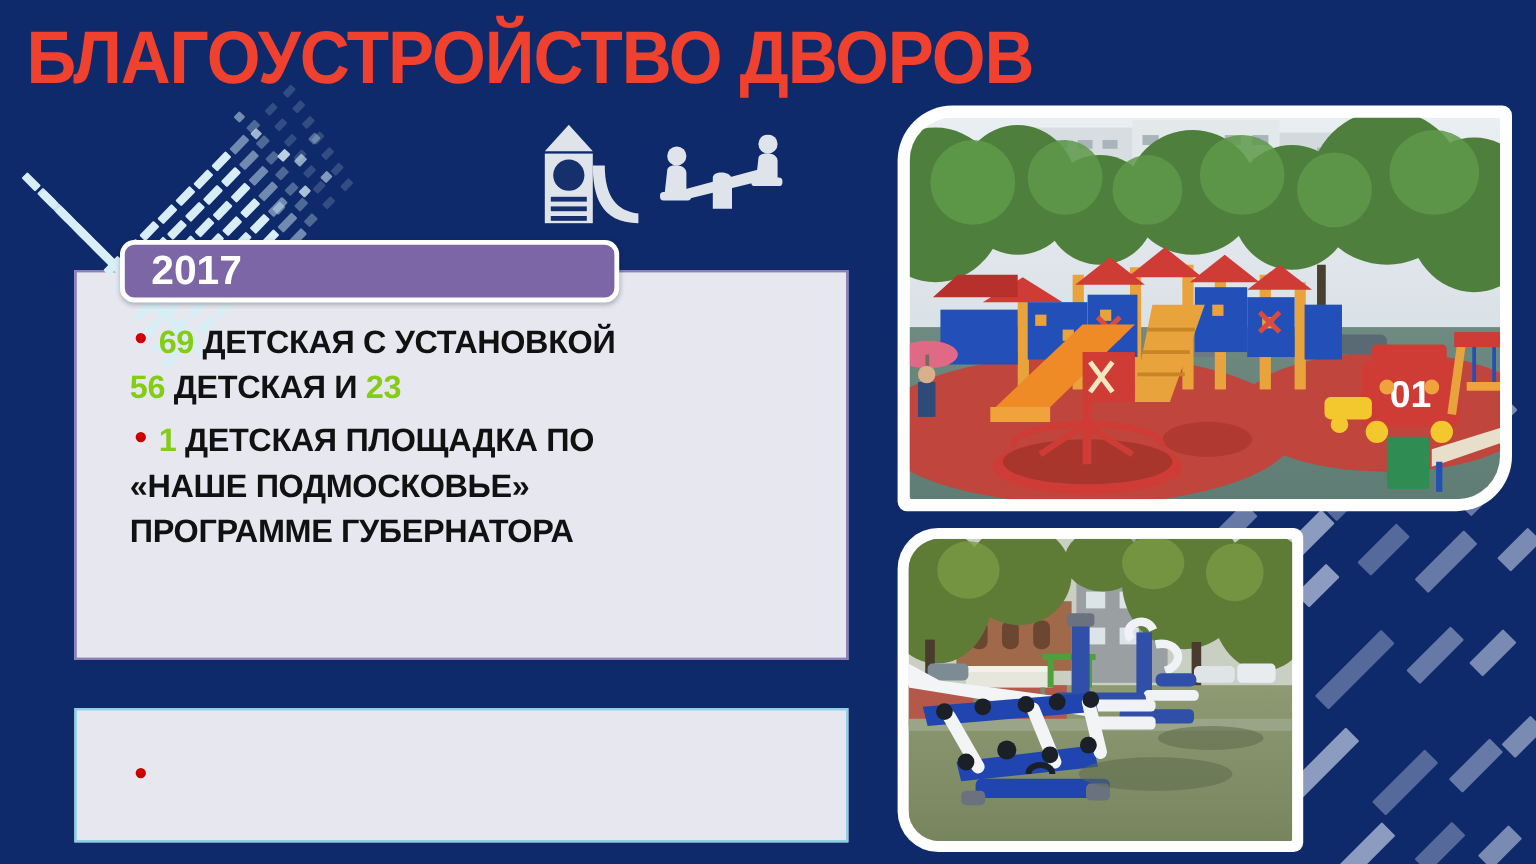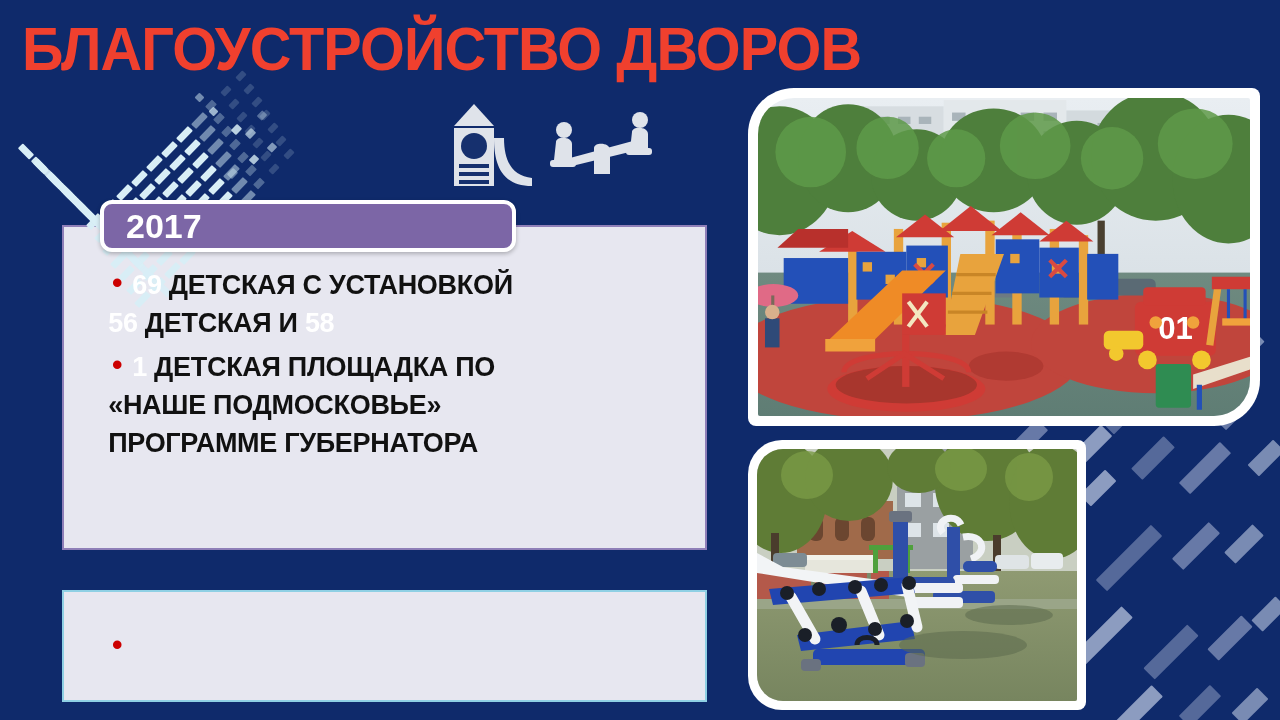--- a/index.html
+++ b/index.html
@@ -45,21 +45,21 @@
   .bul{
     display:flex;align-items:flex-start;
     font-size:27px;line-height:38px;font-weight:bold;color:#111111;
     letter-spacing:-0.3px;
   }
   .bul .dot{
     color:#cc0000;font-size:30px;line-height:34px;
     margin-right:10px;flex:0 0 auto;
   }
   .bul .txt{display:block;}
-  .num{color:#ffffff;}
+  .num{color:#84cc16;}
 
   
   .photo-frame{position:absolute;background:#ffffff;overflow:hidden;z-index:5;}
   .photo-top{left:748px;top:88px;width:512px;height:338px;
     border-radius:46px 8px 46px 8px;padding:10px;box-sizing:border-box;}
   .photo-bot{left:748px;top:440px;width:338px;height:270px;
     border-radius:34px 8px 8px 34px;padding:9px;box-sizing:border-box;}
   .photo-inner{width:100%;height:100%;position:relative;overflow:hidden;}
   .photo-top .photo-inner{border-radius:36px 2px 36px 2px;}
   .photo-bot .photo-inner{border-radius:26px 2px 2px 26px;}
@@ -244,21 +244,21 @@
 
   <div class="panel panel-2017"></div>
   <div class="chip chip-2017">
     <span>2017</span>
   </div>
   <div class="bullets" id="bullets-2017" style="left:112px;top:266px;width:560px;">
       <div class="bul" style="margin-bottom: 6px;">
         <span class="dot">•</span>
         <span class="txt">
           <div><span class="num">69</span><span> ДЕТСКАЯ С УСТАНОВКОЙ</span></div>
-          <div style="margin-left: -24px;"><span class="num">56</span><span> ДЕТСКАЯ И </span><span class="num">58</span></div>
+          <div style="margin-left: -24px;"><span class="num">56</span><span> ДЕТСКАЯ И </span><span class="num">23</span></div>
         </span>
       </div>
       <div class="bul" style="margin-bottom: 6px;">
         <span class="dot">•</span>
         <span class="txt">
           <div><span class="num">1</span><span>  ДЕТСКАЯ ПЛОЩАДКА ПО</span></div>
           <div style="margin-left: -24px;"><span>«НАШЕ ПОДМОСКОВЬЕ»</span></div>
           <div style="margin-left: -24px;"><span>ПРОГРАММЕ ГУБЕРНАТОРА</span></div>
         </span>
       </div>

